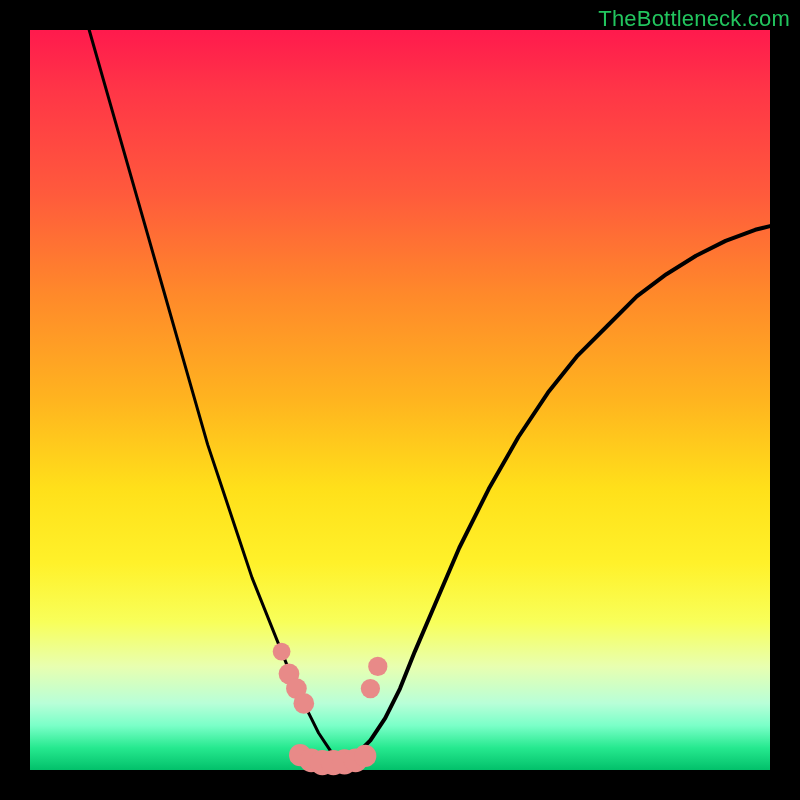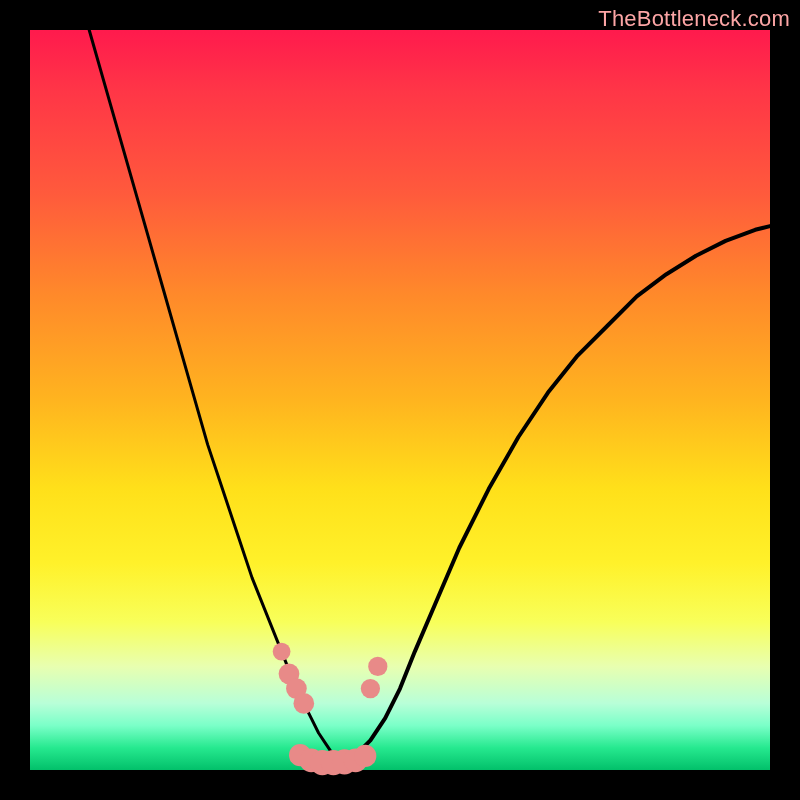--- a/index.html
+++ b/index.html
@@ -39,21 +39,21 @@
       #b8ffd8 91%,
       #7affc8 94%,
       #26e98f 97%,
       #02c06a 100%
     );
   }
   .watermark {
     position: absolute;
     top: 6px;
     right: 10px;
-    color: #fca5a5;
+    color: #22c55e;
     font-size: 22px;
     font-weight: 500;
     letter-spacing: 0.2px;
     user-select: none;
   }
   svg.curves {
     position: absolute;
     left: 0;
     top: 0;
     width: 740px;

